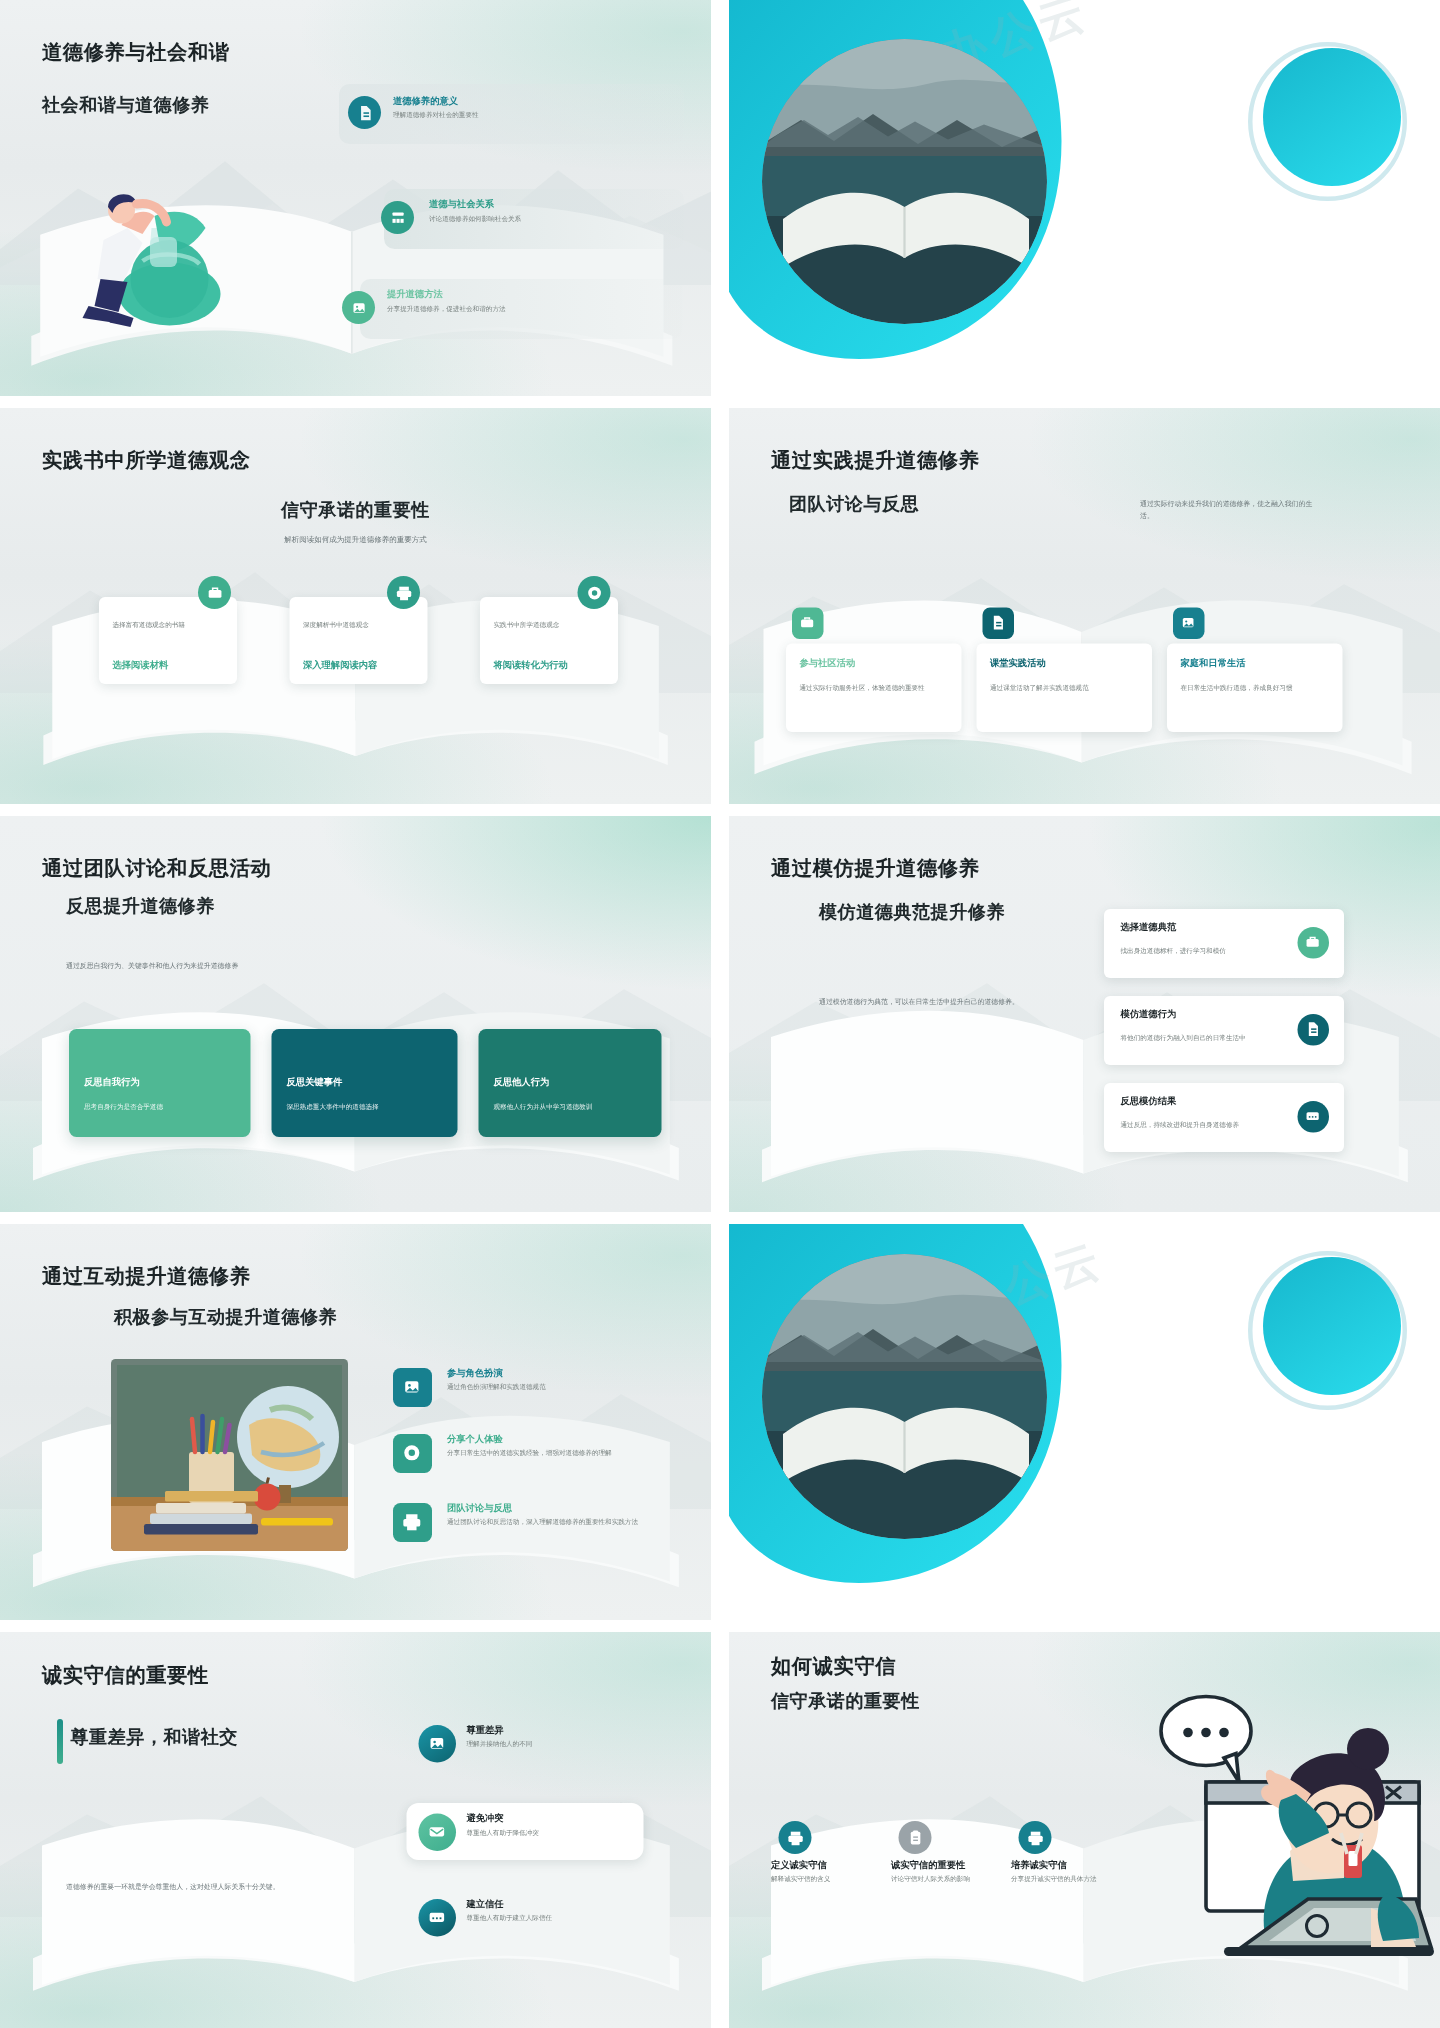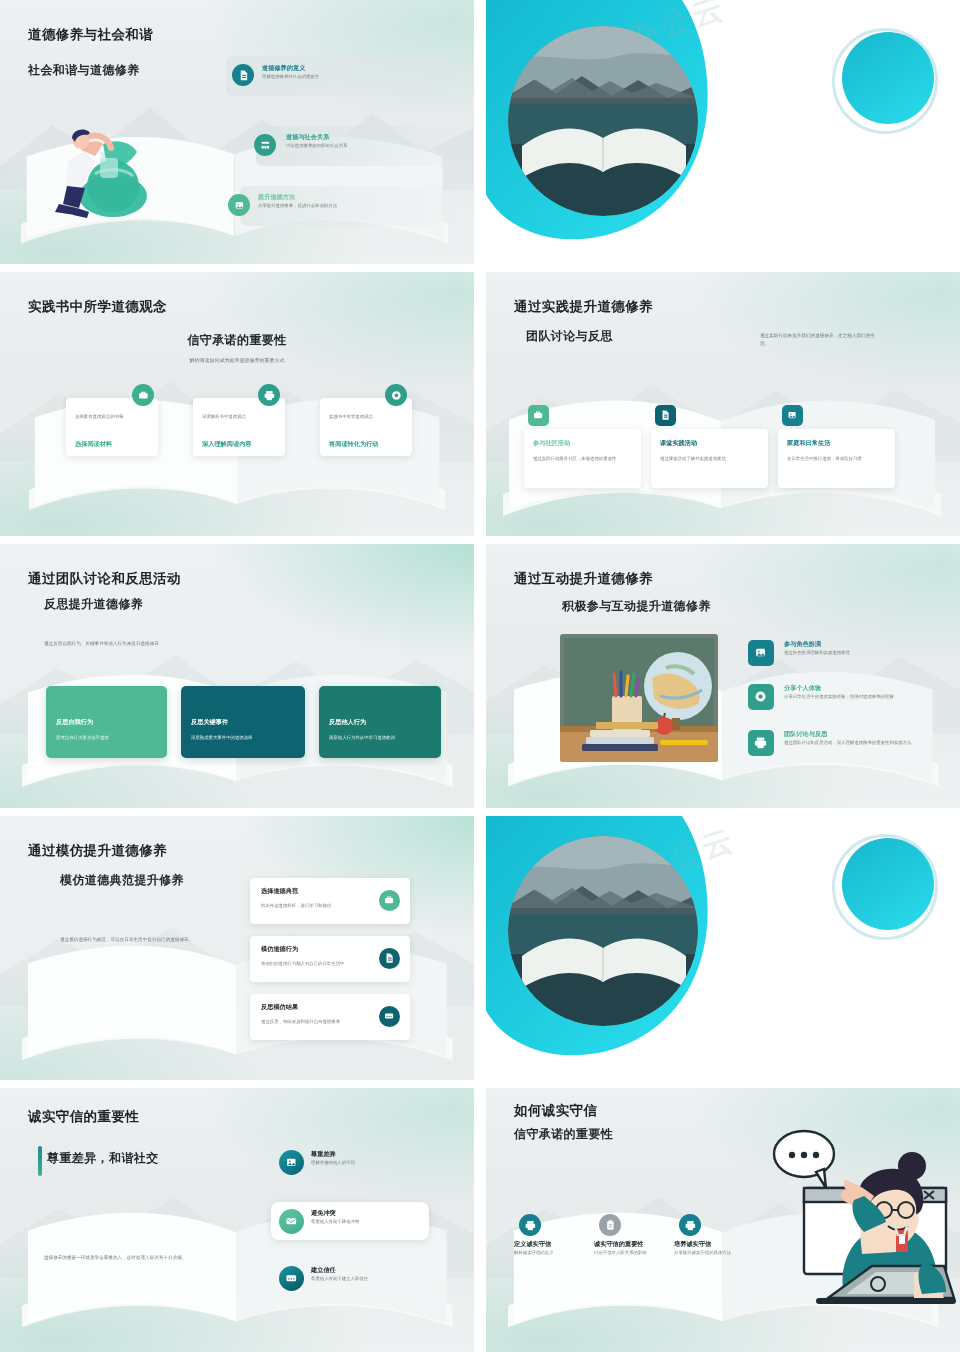--- a/index.html
+++ b/index.html
@@ -293,20 +293,73 @@
       <div class="ctitle" style="position:absolute;left:10px;top:32px;color:#fff;">反思关键事件</div>
       <div class="cdesc" style="position:absolute;left:10px;top:46px;width:105px;color:rgba(255,255,255,.9);">深思熟虑重大事件中的道德选择</div>
     </div>
     <div style="position:absolute;left:319px;top:142px;width:122px;height:72px;border-radius:5px;background:#1d7a6e;box-shadow:0 3px 9px rgba(30,80,70,.18);">
       <div class="ctitle" style="position:absolute;left:10px;top:32px;color:#fff;">反思他人行为</div>
       <div class="cdesc" style="position:absolute;left:10px;top:46px;width:104px;color:rgba(255,255,255,.9);">观察他人行为并从中学习道德教训</div>
     </div>
   </div>
 
   <div class="slide">
+    <div class="bg-wash" style="background:radial-gradient(90% 80% at 100% 2%, rgba(110,205,175,.40) 0%, rgba(110,205,175,0) 55%),radial-gradient(90% 70% at 2% 100%, rgba(120,205,180,.25) 0%, rgba(120,205,180,0) 60%),linear-gradient(180deg,#eef1f2,#e9edee);"></div>
+    <div class="mts">
+      <svg viewBox="0 0 474 120" preserveAspectRatio="none">
+          <path d="M0 88 L58 54 L110 78 L172 42 L232 84 L292 48 L352 84 L414 46 L474 78 L474 120 L0 120Z" fill="#ccd7d8" opacity=".5"></path>
+        </svg>
+    </div>
+    <div class="book" style="left:3%;right:3%;bottom:4%;height:58%;">
+      <svg viewBox="0 0 445 155" preserveAspectRatio="none">
+        <path d="M8 124 C80 92 158 92 222 114 C286 92 364 92 438 124 L438 146 C364 118 286 118 222 140 C158 118 80 118 8 146Z" fill="#f8fafa"></path>
+        <path d="M14 48 C86 24 158 24 222 50 L222 140 C158 116 86 116 14 142Z" fill="#fdfefe"></path>
+        <path d="M222 50 C286 24 358 24 432 48 L432 142 C358 116 286 116 222 140Z" fill="#f2f5f5"></path>
+      </svg>
+    </div>
+    <div class="title h1">通过模仿提升道德修养</div>
+    <div class="title h2" style="left:60px;top:56px;">模仿道德典范提升修养</div>
+    <div class="lead" style="position:absolute;left:60px;top:120px;width:155px;">通过模仿道德行为典范，可以在日常生活中提升自己的道德修养。</div>
+
+    <div class="card" style="position:absolute;left:250px;top:62px;width:160px;height:46px;">
+      <div class="ctitle" style="position:absolute;left:11px;top:9px;color:#1b2326;">选择道德典范</div>
+      <div class="cdesc" style="position:absolute;left:11px;top:22px;width:105px;">找出身边道德标杆，进行学习和模仿</div>
+      <div class="ico rd" style="position:absolute;right:10px;top:12px;width:21px;height:21px;background:#4fb894;">
+        <svg viewBox="0 0 24 24">
+            <rect x="4" y="8" width="16" height="10" rx="2" fill="#fff"></rect>
+            <path d="M9 8V6h6v2" stroke="#fff" stroke-width="2" fill="none"></path>
+          </svg>
+      </div>
+    </div>
+    <div class="card" style="position:absolute;left:250px;top:120px;width:160px;height:46px;">
+      <div class="ctitle" style="position:absolute;left:11px;top:9px;color:#1b2326;">模仿道德行为</div>
+      <div class="cdesc" style="position:absolute;left:11px;top:22px;width:105px;">将他们的道德行为融入到自己的日常生活中</div>
+      <div class="ico rd" style="position:absolute;right:10px;top:12px;width:21px;height:21px;background:#0d6470;">
+        <svg viewBox="0 0 24 24">
+            <path d="M7 3h7l5 5v13H7z" fill="#fff"></path>
+            <rect x="10" y="11" width="7" height="2" fill="#0d6470"></rect>
+            <rect x="10" y="15" width="7" height="2" fill="#0d6470"></rect>
+          </svg>
+      </div>
+    </div>
+    <div class="card" style="position:absolute;left:250px;top:178px;width:160px;height:46px;">
+      <div class="ctitle" style="position:absolute;left:11px;top:9px;color:#1b2326;">反思模仿结果</div>
+      <div class="cdesc" style="position:absolute;left:11px;top:22px;width:105px;">通过反思，持续改进和提升自身道德修养</div>
+      <div class="ico rd" style="position:absolute;right:10px;top:12px;width:21px;height:21px;background:#0d6470;">
+        <svg viewBox="0 0 24 24">
+            <rect x="4" y="7" width="16" height="10" rx="2" fill="#fff"></rect>
+            <rect x="7" y="12" width="2" height="2" fill="#0d6470"></rect>
+            <rect x="11" y="12" width="2" height="2" fill="#0d6470"></rect>
+            <rect x="15" y="12" width="2" height="2" fill="#0d6470"></rect>
+          </svg>
+      </div>
+    </div>
+  </div>
+
+  <div class="slide">
     <div class="bg-wash"></div>
     <div class="mts">
       <svg viewBox="0 0 474 120" preserveAspectRatio="none">
           <path d="M0 86 L58 52 L112 76 L174 40 L234 82 L294 46 L354 84 L414 44 L474 76 L474 120 L0 120Z" fill="#ccd7d8" opacity=".5"></path>
         </svg>
     </div>
     <div class="book" style="left:3%;right:3%;bottom:5%;height:58%;">
       <svg viewBox="0 0 445 155" preserveAspectRatio="none">
         <path d="M8 124 C80 92 158 92 222 114 C286 92 364 92 438 124 L438 146 C364 118 286 118 222 140 C158 118 80 118 8 146Z" fill="#f8fafa"></path>
         <path d="M14 48 C86 24 158 24 222 50 L222 140 C158 116 86 116 14 142Z" fill="#fdfefe"></path>
@@ -371,73 +424,20 @@
     <div class="ico" style="position:absolute;left:262px;top:186px;width:26px;height:26px;background:#2f9e8a;">
       <svg viewBox="0 0 24 24">
           <rect x="6" y="4" width="12" height="5" fill="#fff"></rect>
           <rect x="3" y="9" width="18" height="8" rx="2" fill="#fff"></rect>
           <rect x="7" y="16" width="10" height="5" fill="#fff"></rect>
         </svg>
     </div>
     <div style="position:absolute;left:298px;top:186px;width:150px;">
       <div class="ctitle" style="color:#3fae8e;">团队讨论与反思</div>
       <div class="cdesc">通过团队讨论和反思活动，深入理解道德修养的重要性和实践方法</div>
-    </div>
-  </div>
-
-  <div class="slide">
-    <div class="bg-wash" style="background:radial-gradient(90% 80% at 100% 2%, rgba(110,205,175,.40) 0%, rgba(110,205,175,0) 55%),radial-gradient(90% 70% at 2% 100%, rgba(120,205,180,.25) 0%, rgba(120,205,180,0) 60%),linear-gradient(180deg,#eef1f2,#e9edee);"></div>
-    <div class="mts">
-      <svg viewBox="0 0 474 120" preserveAspectRatio="none">
-          <path d="M0 88 L58 54 L110 78 L172 42 L232 84 L292 48 L352 84 L414 46 L474 78 L474 120 L0 120Z" fill="#ccd7d8" opacity=".5"></path>
-        </svg>
-    </div>
-    <div class="book" style="left:3%;right:3%;bottom:4%;height:58%;">
-      <svg viewBox="0 0 445 155" preserveAspectRatio="none">
-        <path d="M8 124 C80 92 158 92 222 114 C286 92 364 92 438 124 L438 146 C364 118 286 118 222 140 C158 118 80 118 8 146Z" fill="#f8fafa"></path>
-        <path d="M14 48 C86 24 158 24 222 50 L222 140 C158 116 86 116 14 142Z" fill="#fdfefe"></path>
-        <path d="M222 50 C286 24 358 24 432 48 L432 142 C358 116 286 116 222 140Z" fill="#f2f5f5"></path>
-      </svg>
-    </div>
-    <div class="title h1">通过模仿提升道德修养</div>
-    <div class="title h2" style="left:60px;top:56px;">模仿道德典范提升修养</div>
-    <div class="lead" style="position:absolute;left:60px;top:120px;width:155px;">通过模仿道德行为典范，可以在日常生活中提升自己的道德修养。</div>
-
-    <div class="card" style="position:absolute;left:250px;top:62px;width:160px;height:46px;">
-      <div class="ctitle" style="position:absolute;left:11px;top:9px;color:#1b2326;">选择道德典范</div>
-      <div class="cdesc" style="position:absolute;left:11px;top:22px;width:105px;">找出身边道德标杆，进行学习和模仿</div>
-      <div class="ico rd" style="position:absolute;right:10px;top:12px;width:21px;height:21px;background:#4fb894;">
-        <svg viewBox="0 0 24 24">
-            <rect x="4" y="8" width="16" height="10" rx="2" fill="#fff"></rect>
-            <path d="M9 8V6h6v2" stroke="#fff" stroke-width="2" fill="none"></path>
-          </svg>
-      </div>
-    </div>
-    <div class="card" style="position:absolute;left:250px;top:120px;width:160px;height:46px;">
-      <div class="ctitle" style="position:absolute;left:11px;top:9px;color:#1b2326;">模仿道德行为</div>
-      <div class="cdesc" style="position:absolute;left:11px;top:22px;width:105px;">将他们的道德行为融入到自己的日常生活中</div>
-      <div class="ico rd" style="position:absolute;right:10px;top:12px;width:21px;height:21px;background:#0d6470;">
-        <svg viewBox="0 0 24 24">
-            <path d="M7 3h7l5 5v13H7z" fill="#fff"></path>
-            <rect x="10" y="11" width="7" height="2" fill="#0d6470"></rect>
-            <rect x="10" y="15" width="7" height="2" fill="#0d6470"></rect>
-          </svg>
-      </div>
-    </div>
-    <div class="card" style="position:absolute;left:250px;top:178px;width:160px;height:46px;">
-      <div class="ctitle" style="position:absolute;left:11px;top:9px;color:#1b2326;">反思模仿结果</div>
-      <div class="cdesc" style="position:absolute;left:11px;top:22px;width:105px;">通过反思，持续改进和提升自身道德修养</div>
-      <div class="ico rd" style="position:absolute;right:10px;top:12px;width:21px;height:21px;background:#0d6470;">
-        <svg viewBox="0 0 24 24">
-            <rect x="4" y="7" width="16" height="10" rx="2" fill="#fff"></rect>
-            <rect x="7" y="12" width="2" height="2" fill="#0d6470"></rect>
-            <rect x="11" y="12" width="2" height="2" fill="#0d6470"></rect>
-            <rect x="15" y="12" width="2" height="2" fill="#0d6470"></rect>
-          </svg>
-      </div>
     </div>
   </div>
 
   <div class="slide sec">
     <div class="blob">
       <svg viewBox="0 0 250 278" preserveAspectRatio="none">
         <defs>
             <linearGradient id="g3" x1="0" y1="0" x2="1" y2="1">
               <stop offset="0%" stop-color="#14b8cf"></stop>
               <stop offset="100%" stop-color="#2ae0ef"></stop>

